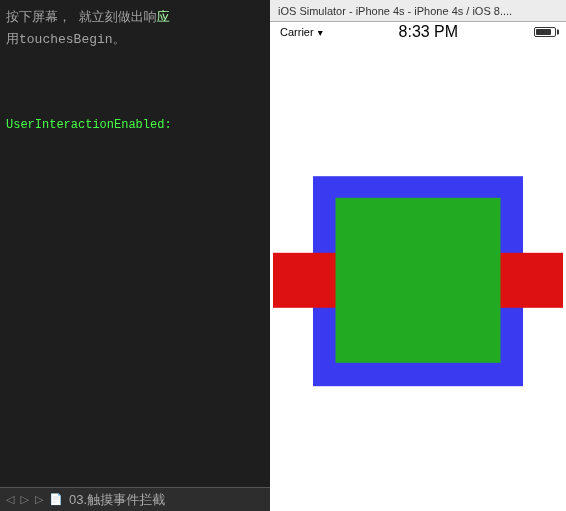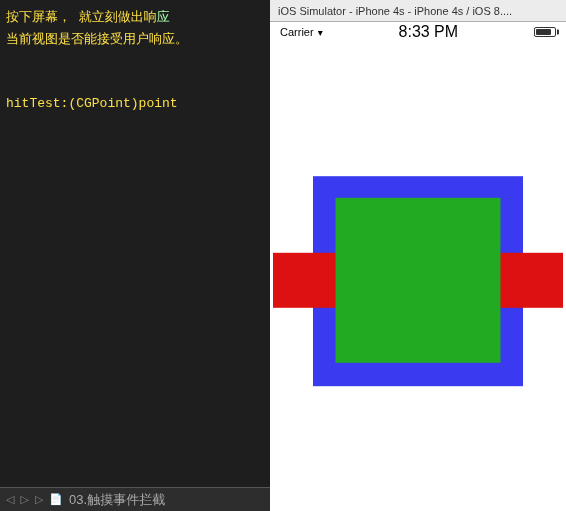--- a/index.html
+++ b/index.html
@@ -28,21 +28,21 @@
       font-size: 13px;
       line-height: 1.5;
     }
 
     .left-panel-content .line {
       display: flex;
       margin-bottom: 2px;
     }
 
     .green-text {
-      color: #fde047;
+      color: #a3a3a3;
     }
 
     .bottom-bar {
       position: absolute;
       bottom: 0;
       left: 0;
       right: 0;
       height: 24px;
       background: #2d2d2d;
       border-top: 1px solid #555;
@@ -210,30 +210,30 @@
 </head>
 <body>
 
 <div class="left-panel">
   <div class="left-panel-content">
     <div class="line">
       <span class="green-text">按下屏幕，  就立刻做出响</span>
         <span style="color:#aaffaa">应</span>
     </div>
     <div class="line">
-      <span class="green-text">当前视图是否能接受用户响应。</span>
+      <span class="green-text">用touchesBegin。</span>
     </div>
     <div class="line">&nbsp;</div>
     <div class="line">
       <span class="green-text">&nbsp;</span>
     </div>
-    <div class="line">
-      <span class="green-text">hitTest:(CGPoint)point</span>
-    </div>
     <div class="line">&nbsp;</div>
+    <div class="line">
+      <span style="color:#44ff44;font-size:12px;">UserInteractionEnabled:</span>
+    </div>
   </div>
 
   <div class="bottom-bar">
     <span class="bottom-bar-icon">◁</span>
     <span class="bottom-bar-icon">▷</span>
     <span class="bottom-bar-icon">▷</span>
     <span class="bottom-bar-icon">📄</span>
     <span class="bottom-bar-text">03.触摸事件拦截</span>
   </div>
 </div>

